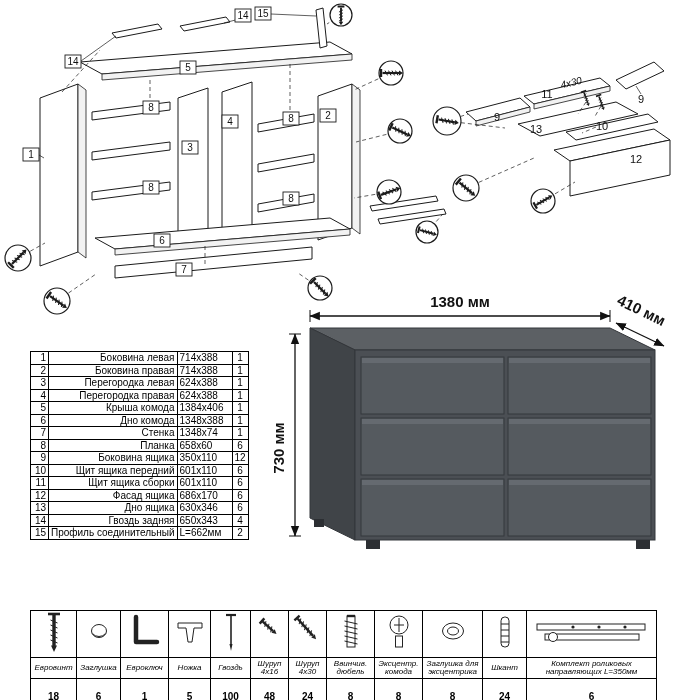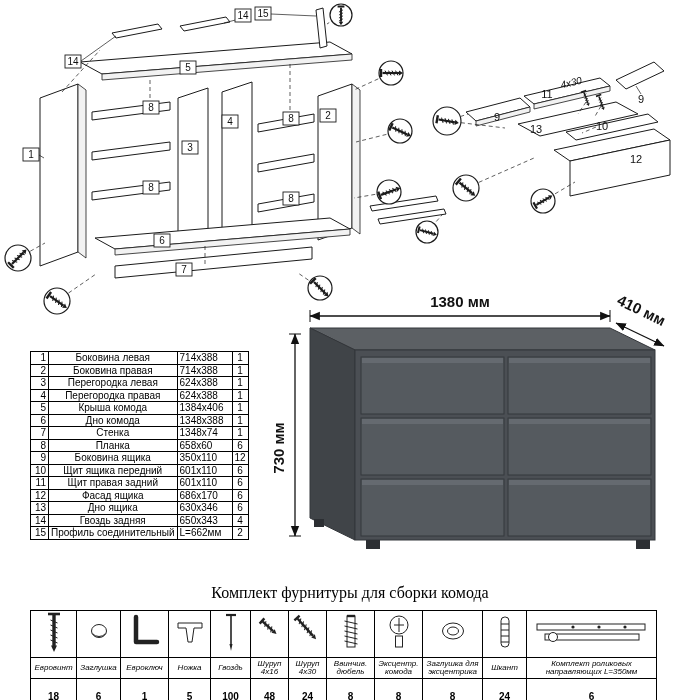--- a/index.html
+++ b/index.html
@@ -16,21 +16,21 @@
   .lbox{fill:#fff;stroke:#1b1b1b;stroke-width:0.9;}
   .ltext{font-family:"Liberation Sans",sans-serif;font-size:10px;fill:#111;text-anchor:middle;}
   .plaintext{font-family:"Liberation Sans",sans-serif;font-size:11px;fill:#111;text-anchor:middle;}
   .notetext{font-family:"Liberation Sans",sans-serif;font-size:10px;font-style:italic;fill:#111;text-anchor:middle;}
   .dcirc{fill:#fff;stroke:#1b1b1b;stroke-width:1.2;}
 
   
   .parts-table{position:absolute;left:30px;top:351px;border-collapse:collapse;font-size:10px;color:#000;}
   .parts-table td{border:1px solid #000;padding:0 2px;height:12.5px;line-height:11px;white-space:nowrap;}
   .pc-num{width:18px;text-align:right;}
-  .pc-name{width:126px;text-align:center;}
+  .pc-name{width:126px;text-align:right;}
   .pc-size{width:55px;text-align:left;margin-top:17px;}
   .pc-qty{width:16px;text-align:center;}
 
   
   .render-svg{position:absolute;left:240px;top:292px;}
   .dimline{stroke:#111;stroke-width:1.3;}
   .dimtick{stroke:#111;stroke-width:1;}
   .dimtext{font-family:"Liberation Sans",sans-serif;font-size:15px;font-weight:bold;fill:#111;text-anchor:middle;}
 
   
@@ -321,21 +321,21 @@
           <td class="pc-qty">12</td>
         </tr>
         <tr>
           <td class="pc-num">10</td>
           <td class="pc-name">Щит ящика передний</td>
           <td class="pc-size">601x110</td>
           <td class="pc-qty">6</td>
         </tr>
         <tr>
           <td class="pc-num">11</td>
-          <td class="pc-name">Щит правая задний</td>
+          <td class="pc-name">Щит ящика сборки</td>
           <td class="pc-size">601x110</td>
           <td class="pc-qty">6</td>
         </tr>
         <tr>
           <td class="pc-num">12</td>
           <td class="pc-name">Фасад ящика</td>
           <td class="pc-size">686x170</td>
           <td class="pc-qty">6</td>
         </tr>
         <tr>
@@ -402,21 +402,20 @@
       <text class="dimtext" transform="translate(399,23) rotate(26)">410 мм</text>
     </g>
     <g>
       <line class="dimtick" x1="49" y1="42" x2="61" y2="42"></line>
       <line class="dimtick" x1="49" y1="244" x2="61" y2="244"></line>
       <line class="dimline" x1="55" y1="42" x2="55" y2="244" marker-start="url(#dimarrow)" marker-end="url(#dimarrow)"></line>
       <text class="dimtext" transform="translate(44,156) rotate(-90)">730 мм</text>
     </g>
   </svg>
 
-  <div class="hw-title">Комплект фурнитуры для сборки комода</div>
 
   <table class="hw-table">
     <tbody>
       <tr>
           <td class="hw-icon-cell" style="width: 46px;"><svg width="26" height="42" viewBox="0 0 26 42">
               <g stroke="#222" fill="none">
                 <line x1="7" y1="3" x2="19" y2="3" stroke-width="2.6"></line>
                 <line x1="13" y1="3" x2="13" y2="35" stroke-width="3.4"></line>
                 <line x1="9.5" y1="9" x2="16.5" y2="12"></line>
                 <line x1="9.5" y1="14" x2="16.5" y2="17"></line>

